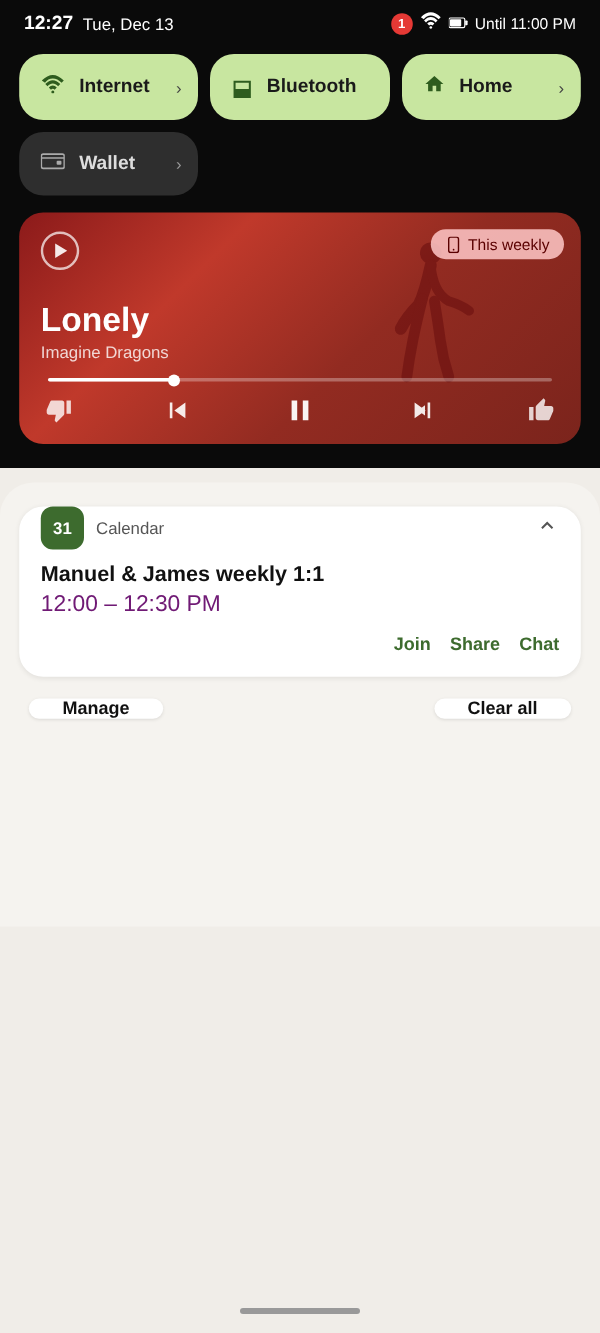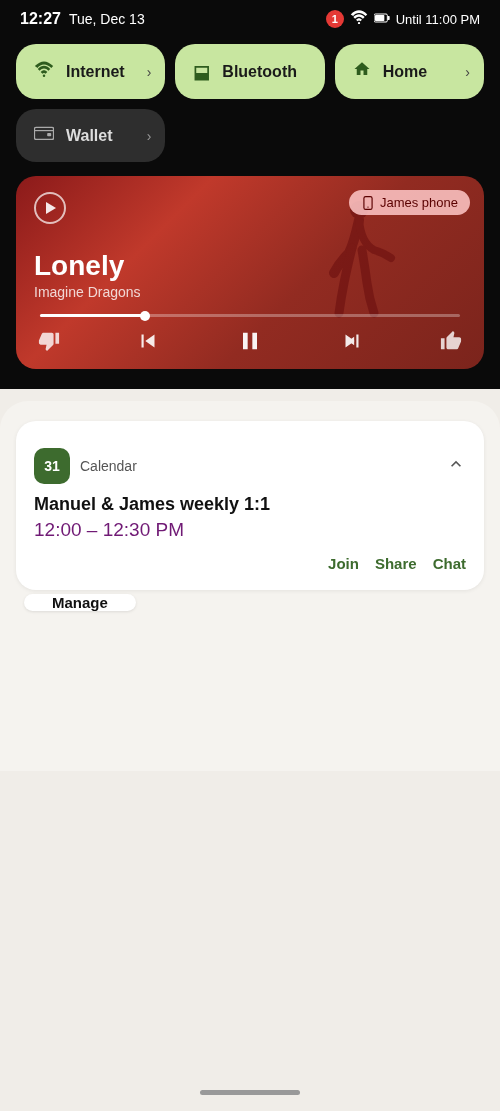--- a/index.html
+++ b/index.html
@@ -245,22 +245,23 @@
       background: #f5f3ef;
       border-radius: 28px 28px 0 0;
       margin-top: 12px;
       padding: 20px 16px 20px 16px;
       min-height: 370px;
     }
 
     .notification-card {
       background: white;
       border-radius: 20px;
-      padding: 27px 18px 18px 18px;
+      padding: 0 18px 18px 18px;
       box-shadow: 0 1px 4px rgba(0,0,0,0.07);
+      margin-bottom: 14px;
     }
 
     .notif-header {
       display: flex;
       align-items: center;
       justify-content: space-between;
       margin-bottom: 10px;
     }
 
     .notif-header-left {
@@ -441,21 +442,21 @@
       </svg>
     </div>
 
     <div class="music-play-icon"></div>
 
     <div class="this-phone-badge">
       <svg width="14" height="14" viewBox="0 0 24 24" fill="#5a0000">
         <rect x="5" y="1" width="14" height="22" rx="3" ry="3" fill="none" stroke="#5a0000" stroke-width="2"></rect>
         <circle cx="12" cy="19" r="1.2" fill="#5a0000"></circle>
       </svg>
-      <span>James phone</span>
+      <span>This weekly</span>
     </div>
 
     <div class="music-title">Lonely</div>
     <div class="music-artist">Imagine Dragons</div>
 
     <div class="music-progress">
       <div class="progress-bar-container">
         <div class="progress-bar-fill"></div>
         <div class="progress-dot"></div>
       </div>
@@ -517,16 +518,17 @@
 
     <div class="notif-actions">
       <button class="notif-action-btn">Join</button>
       <button class="notif-action-btn">Share</button>
       <button class="notif-action-btn">Chat</button>
     </div>
   </div>
 
   <div class="bottom-buttons">
     <button class="bottom-btn">Manage</button>
+    <button class="bottom-btn">Clear all</button>
   </div>
 </div>
 
 <div class="home-indicator"></div>
 
 </body></html>

